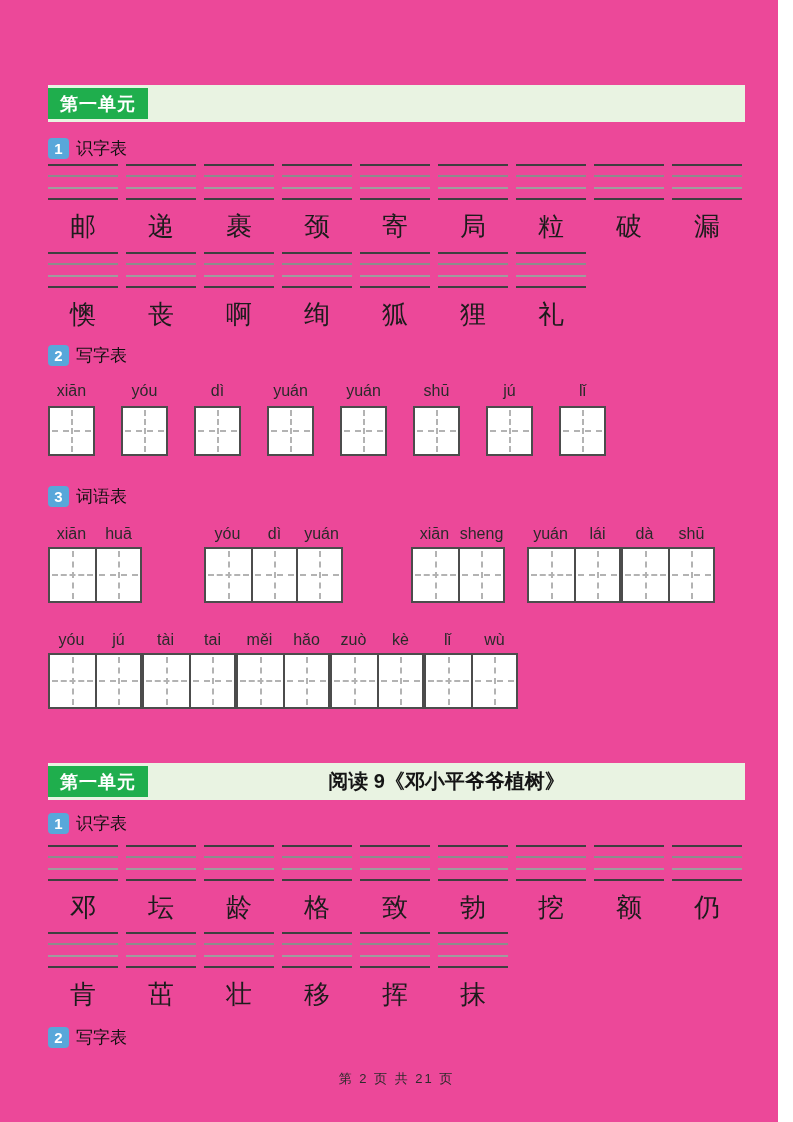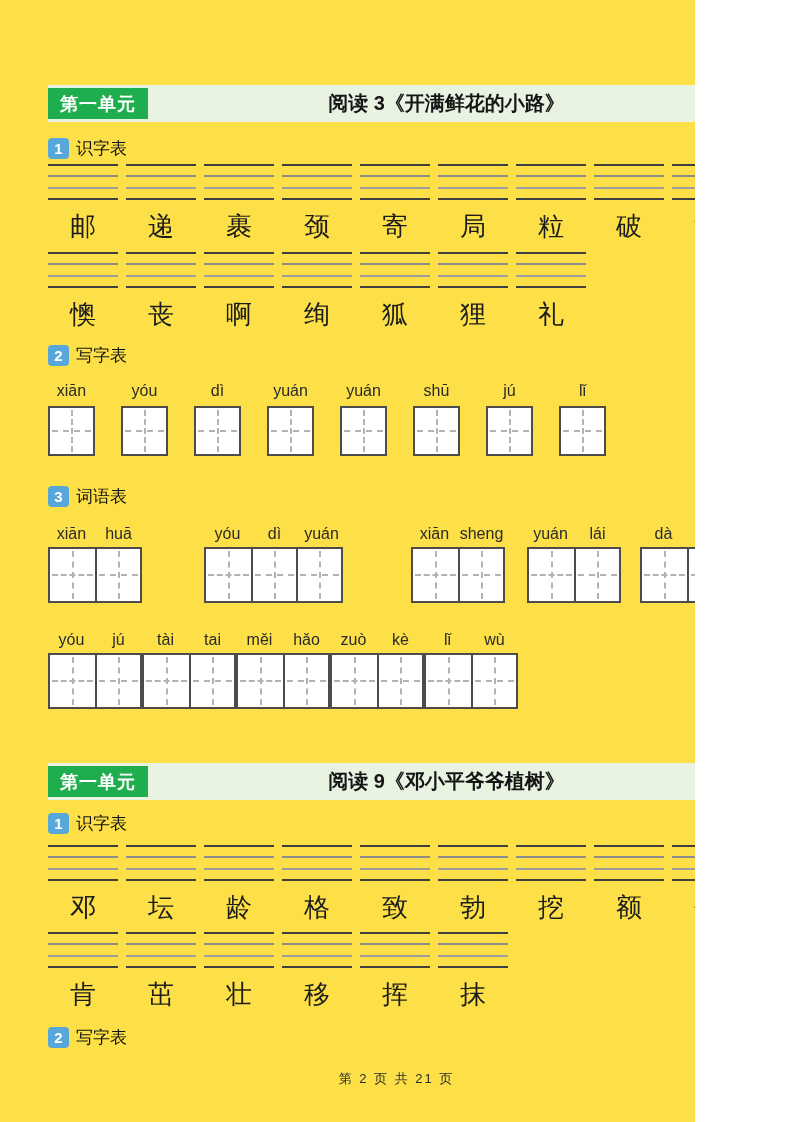--- a/index.html
+++ b/index.html
@@ -1,18 +1,18 @@
 <!DOCTYPE html>
 <html><head>
 <meta charset="utf-8">
 <style>
   * { margin:0; padding:0; box-sizing:border-box; }
   html,body { width:793px; height:1122px; background:#ffffff;
               font-family:"Liberation Sans", sans-serif; }
-  .page { position:relative; width:695px; height:1122px; background:#fde047; overflow:hidden; }
+  .page { position:relative; width:778px; height:1122px; background:#ec4899; overflow:hidden; }
   .content { position:absolute; left:48px; top:85px; width:697px; }
 
   
   .unit-bar { height:37px; background:#e9f3e2; display:flex; align-items:center; }
   .unit-badge { height:31px; min-width:100px; margin-top:0; background:#1fae4d; color:#fff;
                 display:flex; align-items:center; justify-content:center;
                 font-size:18px; font-weight:bold; letter-spacing:1px; }
   .unit-title { flex:1; text-align:center; font-size:20px; font-weight:bold; color:#151515; }
 
   
@@ -41,21 +41,21 @@
   .cross-v { left:50%; top:2px; bottom:2px; border-left:2px dashed #b3b3b3; margin-left:-1px; }
   .cross-h { top:50%; left:2px; right:2px; border-top:2px dashed #b3b3b3; margin-top:-1px; }
 
   
   .ciyu-row { display:flex; }
   .ciyu-row-0 { margin-top:15px; }
   .ciyu-row-1 { margin-top:28px; }
   .ciyu-row-0 .word-group:nth-child(2) { margin-left:62px; }
   .ciyu-row-0 .word-group:nth-child(3) { margin-left:66px; }
   .ciyu-row-0 .word-group:nth-child(4) { margin-left:22px; }
-  .ciyu-row-0 .word-group:nth-child(5) { margin-left:19px; }
+  .ciyu-row-0 .word-group:nth-child(5) { }
   .ciyu-row-1 .word-group + .word-group { }
   .word-pinyin { display:flex; height:22px; }
   .word-pinyin span { width:47px; text-align:center; font-size:16px; color:#2a2a2a; }
   .word-box { display:flex; border:2px solid #4c4c4c; width:max-content; }
   .wcell { position:relative; width:45px; height:52px; background:#fff; }
   .wcell + .wcell { border-left:2px solid #4c4c4c; }
   .unit-2 { margin-top:54px; }
   .heading.after-unit { margin-top:10px; }
   .char-row.sec2-first { margin-top:8px; }
   .char-row.sec2-second { margin-top:11px; }
@@ -64,21 +64,20 @@
   .footer { margin-top:19px; text-align:center; font-size:13px; color:#2b2b2b; letter-spacing:2px; }
 </style>
 </head>
 <body>
 
 <div class="page">
   <div class="content">
 
     <div class="unit-bar">
       <div class="unit-badge">第一单元</div>
-      <div class="unit-title">阅读 3《开满鲜花的小路》</div>
     </div>
 
     <div class="heading">
       <div class="num-badge">1</div>
       <div class="heading-label">识字表</div>
     </div>
 
     <div>
         <div class="char-row">
           <div class="char-group">

